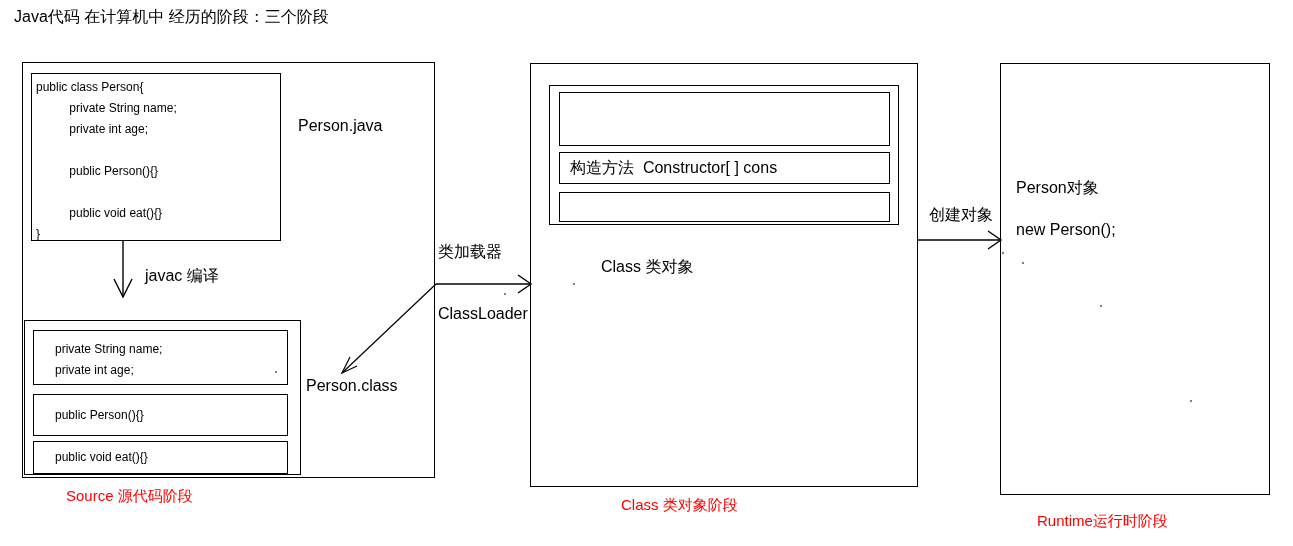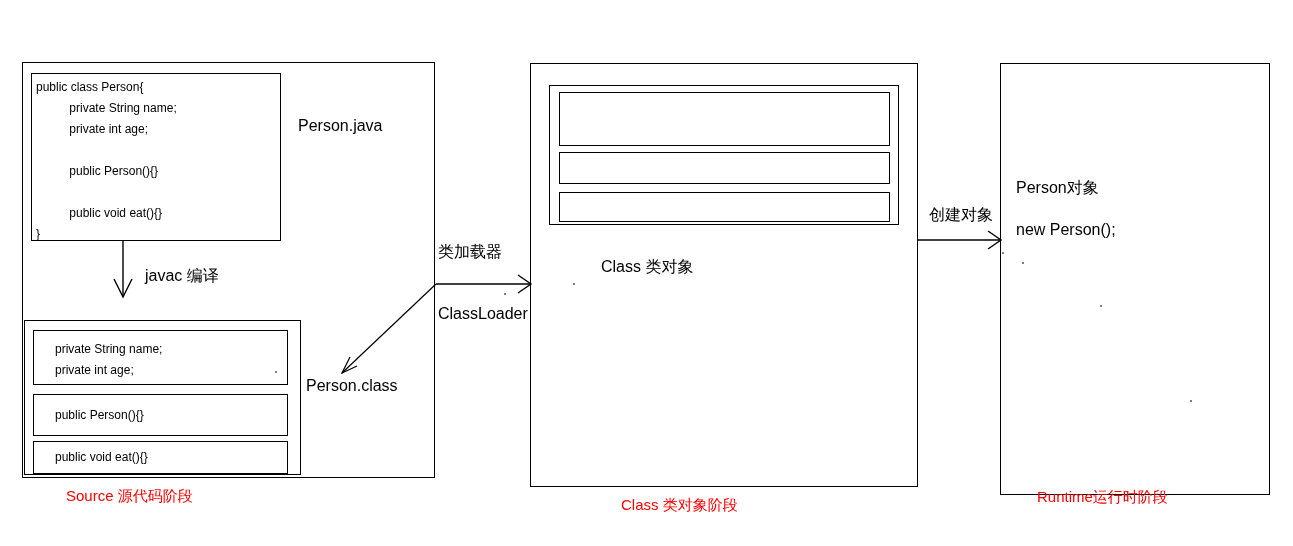--- a/index.html
+++ b/index.html
@@ -74,20 +74,21 @@
     height: 2px;
     background: #555;
     border-radius: 50%;
   }
 </style>
 </head>
 <body>
 
 <div id="canvas">
 
+  <div class="title">Java代码 在计算机中 经历的阶段：三个阶段</div>
 
   <div class="box" style="left:22px; top:62px; width:413px; height:416px;"></div>
 
   <div class="inner-box" style="left:31px; top:73px; width:250px; height:168px;"></div>
 
   <div class="code" style="left:36px; top:77px;">public class Person{</div>
   <div class="code" style="left:36px; top:98px;">          private String name;</div>
   <div class="code" style="left:36px; top:119px;">          private int age;</div>
   <div class="code" style="left:36px; top:161px;">          public Person(){}</div>
   <div class="code" style="left:36px; top:203px;">          public void eat(){}</div>
@@ -116,35 +117,36 @@
   <div class="txt" style="left:438px; top:241px;">类加载器</div>
   <div class="txt" style="left:438px; top:303px;">ClassLoader</div>
 
   <div class="box" style="left:530px; top:63px; width:388px; height:424px;"></div>
 
   <div class="inner-box" style="left:549px; top:85px; width:350px; height:140px;"></div>
 
   <div class="inner-box" style="left:559px; top:92px; width:331px; height:54px;"></div>
 
   <div class="inner-box" style="left:559px; top:152px; width:331px; height:32px;"></div>
+  <div class="txt" style="left:570px; top:157px;">构造方法  Constructor[ ] cons</div>
 
   <div class="inner-box" style="left:559px; top:192px; width:331px; height:30px;"></div>
 
   <div class="txt" style="left:601px; top:256px;">Class 类对象</div>
 
   <div class="red-label" style="left:578px; top:495px; color:#FF0000;margin-left:43px;">Class 类对象阶段</div>
 
   <div class="txt" style="left:929px; top:204px;text-align:right;">创建对象</div>
 
   <div class="box" style="left:1000px; top:63px; width:270px; height:432px;"></div>
 
   <div class="txt" style="left:1016px; top:177px;">Person对象</div>
   <div class="txt" style="left:1016px; top:219px;">new Person();</div>
 
-  <div class="red-label" style="left:1037px; top:487px; color:#FF0000;">Runtime运行时阶段</div>
+  <div class="red-label" style="left:1037px; top:511px; color:#FF0000;">Runtime运行时阶段</div>
 
   <span class="dot" style="left:504px; top:293px;"></span>
   <span class="dot" style="left:573px; top:283px;"></span>
   <span class="dot" style="left:275px; top:371px;"></span>
   <span class="dot" style="left:1022px; top:262px;"></span>
   <span class="dot" style="left:1002px; top:252px;"></span>
   <span class="dot" style="left:1100px; top:305px;"></span>
   <span class="dot" style="left:1190px; top:400px;"></span>
 
   <svg class="svg-layer" viewBox="0 0 1293 546">

